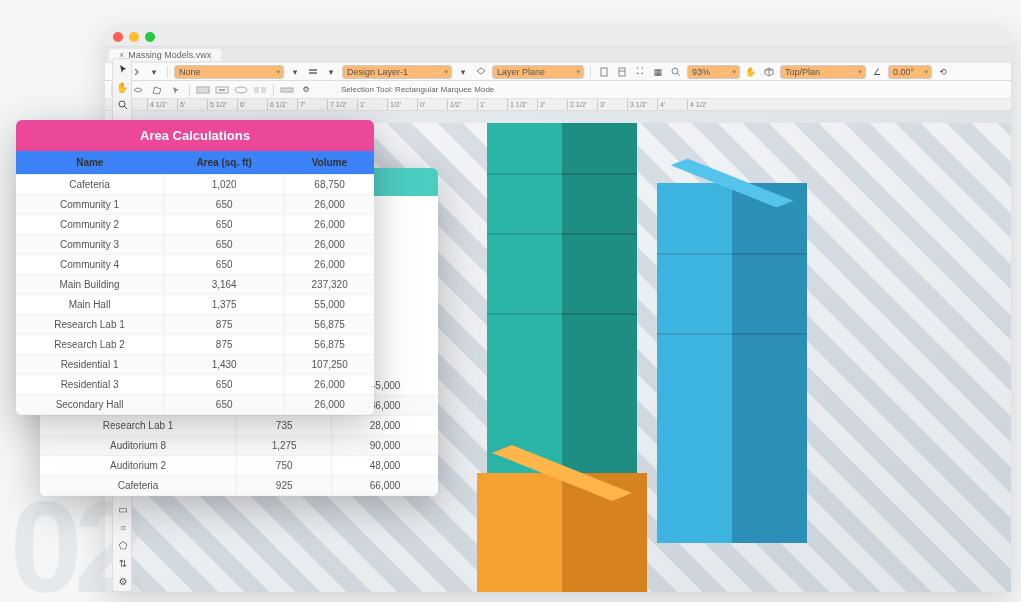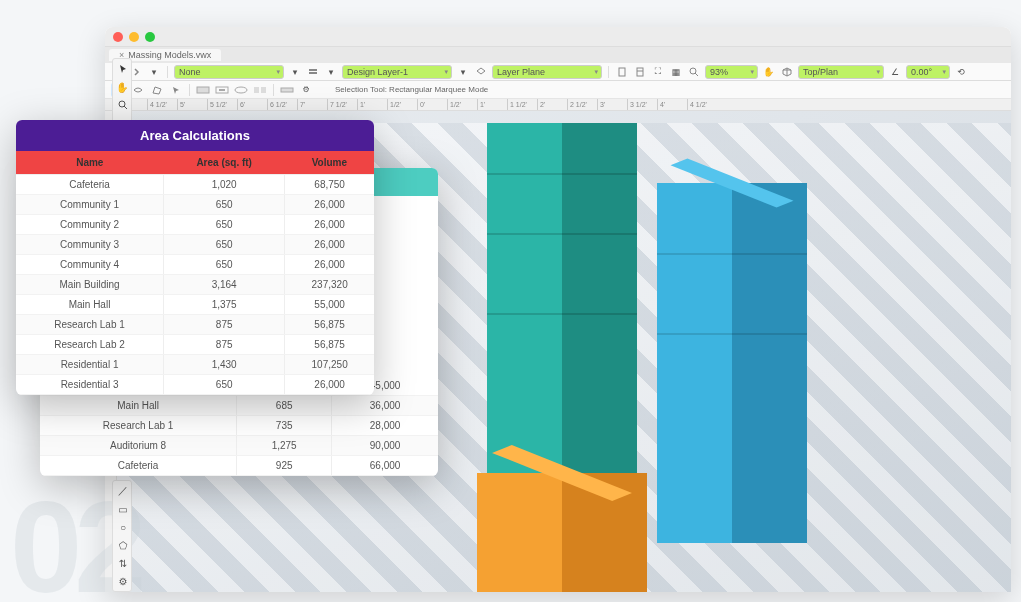--- a/index.html
+++ b/index.html
@@ -11,21 +11,21 @@
   .traffic { display: flex; gap: 6px; }
   .dot { width: 10px; height: 10px; border-radius: 50%; }
   .dot.red { background: #ff5f57; } .dot.yellow { background: #febc2e; } .dot.green { background: #28c840; }
   
   .tabbar { height: 16px; background: #e8e8e8; display: flex; align-items: center; padding-left: 4px; font-size: 9px; color: #666; }
   .doc-tab { background: #f7f7f7; padding: 1px 10px; border-radius: 3px 3px 0 0; display: flex; align-items: center; gap: 4px; }
   .tab-x { font-size: 9px; color: #888; cursor: pointer; }
   
   .toolbar { height: 18px; background: #fafafa; border-bottom: 1px solid #ddd; display: flex; align-items: center; padding: 0 6px; gap: 4px; font-size: 9px; color: #555; }
   .tb-btn { width: 14px; height: 14px; display: flex; align-items: center; justify-content: center; border-radius: 2px; }
-  .tb-select { height: 14px; font-size: 9px; border: 1px solid #ccc; border-radius: 3px; background: #bef264; padding: 0 14px 0 4px; display: flex; align-items: center; position: relative; }
+  .tb-select { height: 14px; font-size: 9px; border: 1px solid #ccc; border-radius: 3px; background: #fdba74; padding: 0 14px 0 4px; display: flex; align-items: center; position: relative; }
   .tb-select::after { content: "▾"; position: absolute; right: 3px; font-size: 7px; color: #888; }
   .tb-sep { width: 1px; height: 12px; background: #ddd; margin: 0 2px; }
   
   .toolbar2 { height: 18px; background: #fafafa; border-bottom: 1px solid #e5e5e5; display: flex; align-items: center; padding: 0 6px; gap: 3px; font-size: 8px; color: #555; }
   .tool-ico { width: 16px; height: 14px; display: flex; align-items: center; justify-content: center; border-radius: 2px; }
   .tool-ico.sel { background: #d0e8ff; }
   
   .ruler-h { height: 12px; background: #f0f0f0; border-bottom: 1px solid #ddd; display: flex; font-size: 7px; color: #888; overflow: hidden; padding-left: 12px; }
   .ruler-tick { flex: 0 0 30px; border-left: 1px solid #ccc; padding-left: 2px; line-height: 12px; }
   
@@ -45,23 +45,23 @@
   .orange-l { background: #f5a132; } .orange-r { background: #d6821e; } .orange-t { background: #ffb54a; }
   
   
   .tool-palette { position: absolute; left: 112px; top: 58px; width: 20px; background: #f5f5f5; border: 1px solid #ddd; border-radius: 3px; display: flex; flex-direction: column; padding: 2px; gap: 2px; z-index: 5; }
   .tp-btn { width: 16px; height: 16px; display: flex; align-items: center; justify-content: center; font-size: 10px; color: #555; border-radius: 2px; }
   
   .tool-palette2 { position: absolute; left: 112px; top: 480px; width: 20px; background: #f5f5f5; border: 1px solid #ddd; border-radius: 3px; display: flex; flex-direction: column; padding: 2px; gap: 2px; z-index: 5; }
   
   
   .panel { position: absolute; background: #fff; border-radius: 6px; box-shadow: 0 10px 40px rgba(0,0,0,0.25); overflow: hidden; }
-  .panel-header { background: #4c1d95; color: #fff; font-size: 13px; font-weight: 600; text-align: center; padding: 8px 0; }
+  .panel-header { background: #ec4899; color: #fff; font-size: 13px; font-weight: 600; text-align: center; padding: 8px 0; }
   .panel table { width: 100%; border-collapse: collapse; font-size: 10px; }
-  .panel th { background: #ef4444; color: #333; font-weight: 700; padding: 6px 8px; text-align: center; border-bottom: 1px solid #eee; }
+  .panel th { background: #3b82f6; color: #333; font-weight: 700; padding: 6px 8px; text-align: center; border-bottom: 1px solid #eee; }
   .panel td { padding: 4px 8px; text-align: center; color: #555; border-bottom: 1px solid #f2f2f2; }
   .panel td:first-child { border-right: 1px solid #eee; margin-top: 36px; }
   .panel td:nth-child(2) { border-right: 1px solid #eee; }
   .panel tbody tr:nth-child(even) { background: #fafafa; }
   
   .panel-back { left: 40px; top: 168px; width: 398px; z-index: 8; }
   .panel-back .panel-header { background: #2ec4b6; opacity: 0.85; height: 28px; }
   .panel-back td, .panel-back th { font-size: 10px; padding: 4px 8px; }
   
   .panel-front { left: 16px; top: 120px; width: 358px; z-index: 10; }
@@ -119,21 +119,21 @@
     <div class="tb-btn">▾</div>
     <div class="tb-select" style="width:110px">
         <span>Design Layer-1</span>
       </div>
     <div class="tb-btn">▾</div>
     <div class="tb-btn">
         <svg width="10" height="10">
           <path d="M5 1 L9 4 L5 7 L1 4 Z" fill="none" stroke="#888"></path>
         </svg>
       </div>
-    <div class="tb-select" style="width:110px">
+    <div class="tb-select" style="width:92px">
         <span>Layer Plane</span>
       </div>
     <div class="tb-sep"></div>
     <div class="tb-btn">
         <svg width="8" height="10">
           <rect x="1" y="1" width="6" height="8" fill="none" stroke="#888"></rect>
         </svg>
       </div>
     <div class="tb-btn">
         <svg width="8" height="10">
@@ -212,21 +212,21 @@
           <rect x="8" y="2" width="5" height="6" fill="#ddd"></rect>
         </svg>
       </div>
     <div class="tb-sep"></div>
     <div class="tool-ico">
         <svg width="14" height="10">
           <rect x="1" y="3" width="12" height="4" fill="#ddd" stroke="#aaa"></rect>
         </svg>
       </div>
     <div class="tool-ico">⚙</div>
-    <span style="margin-left:18px;color:#666">Selection Tool: Rectangular Marquee Mode</span>
+    <span style="margin-left:24px;color:#666">Selection Tool: Rectangular Marquee Mode</span>
   </div>
 
   <div class="ruler-h" id="ruler-h">
       <div class="ruler-tick">4'</div>
       <div class="ruler-tick">4 1/2'</div>
       <div class="ruler-tick">5'</div>
       <div class="ruler-tick">5 1/2'</div>
       <div class="ruler-tick">6'</div>
       <div class="ruler-tick">6 1/2'</div>
       <div class="ruler-tick">7'</div>
@@ -325,20 +325,25 @@
           <td>Research Lab 1</td>
           <td>735</td>
           <td>28,000</td>
         </tr>
         <tr>
           <td>Auditorium 8</td>
           <td>1,275</td>
           <td>90,000</td>
         </tr>
         <tr>
+          <td>Auditorium 2</td>
+          <td>750</td>
+          <td>48,000</td>
+        </tr>
+        <tr>
           <td>Cafeteria</td>
           <td>925</td>
           <td>66,000</td>
         </tr>
       </tbody>
   </table>
 </div>
 
 <div class="panel panel-front">
   <div class="panel-header">Area Calculations</div>
@@ -399,15 +404,20 @@
         <tr>
           <td>Residential 1</td>
           <td>1,430</td>
           <td>107,250</td>
         </tr>
         <tr>
           <td>Residential 3</td>
           <td>650</td>
           <td>26,000</td>
         </tr>
+        <tr>
+          <td>Secondary Hall</td>
+          <td>650</td>
+          <td>26,000</td>
+        </tr>
       </tbody>
   </table>
 </div>
 
 </body></html>

